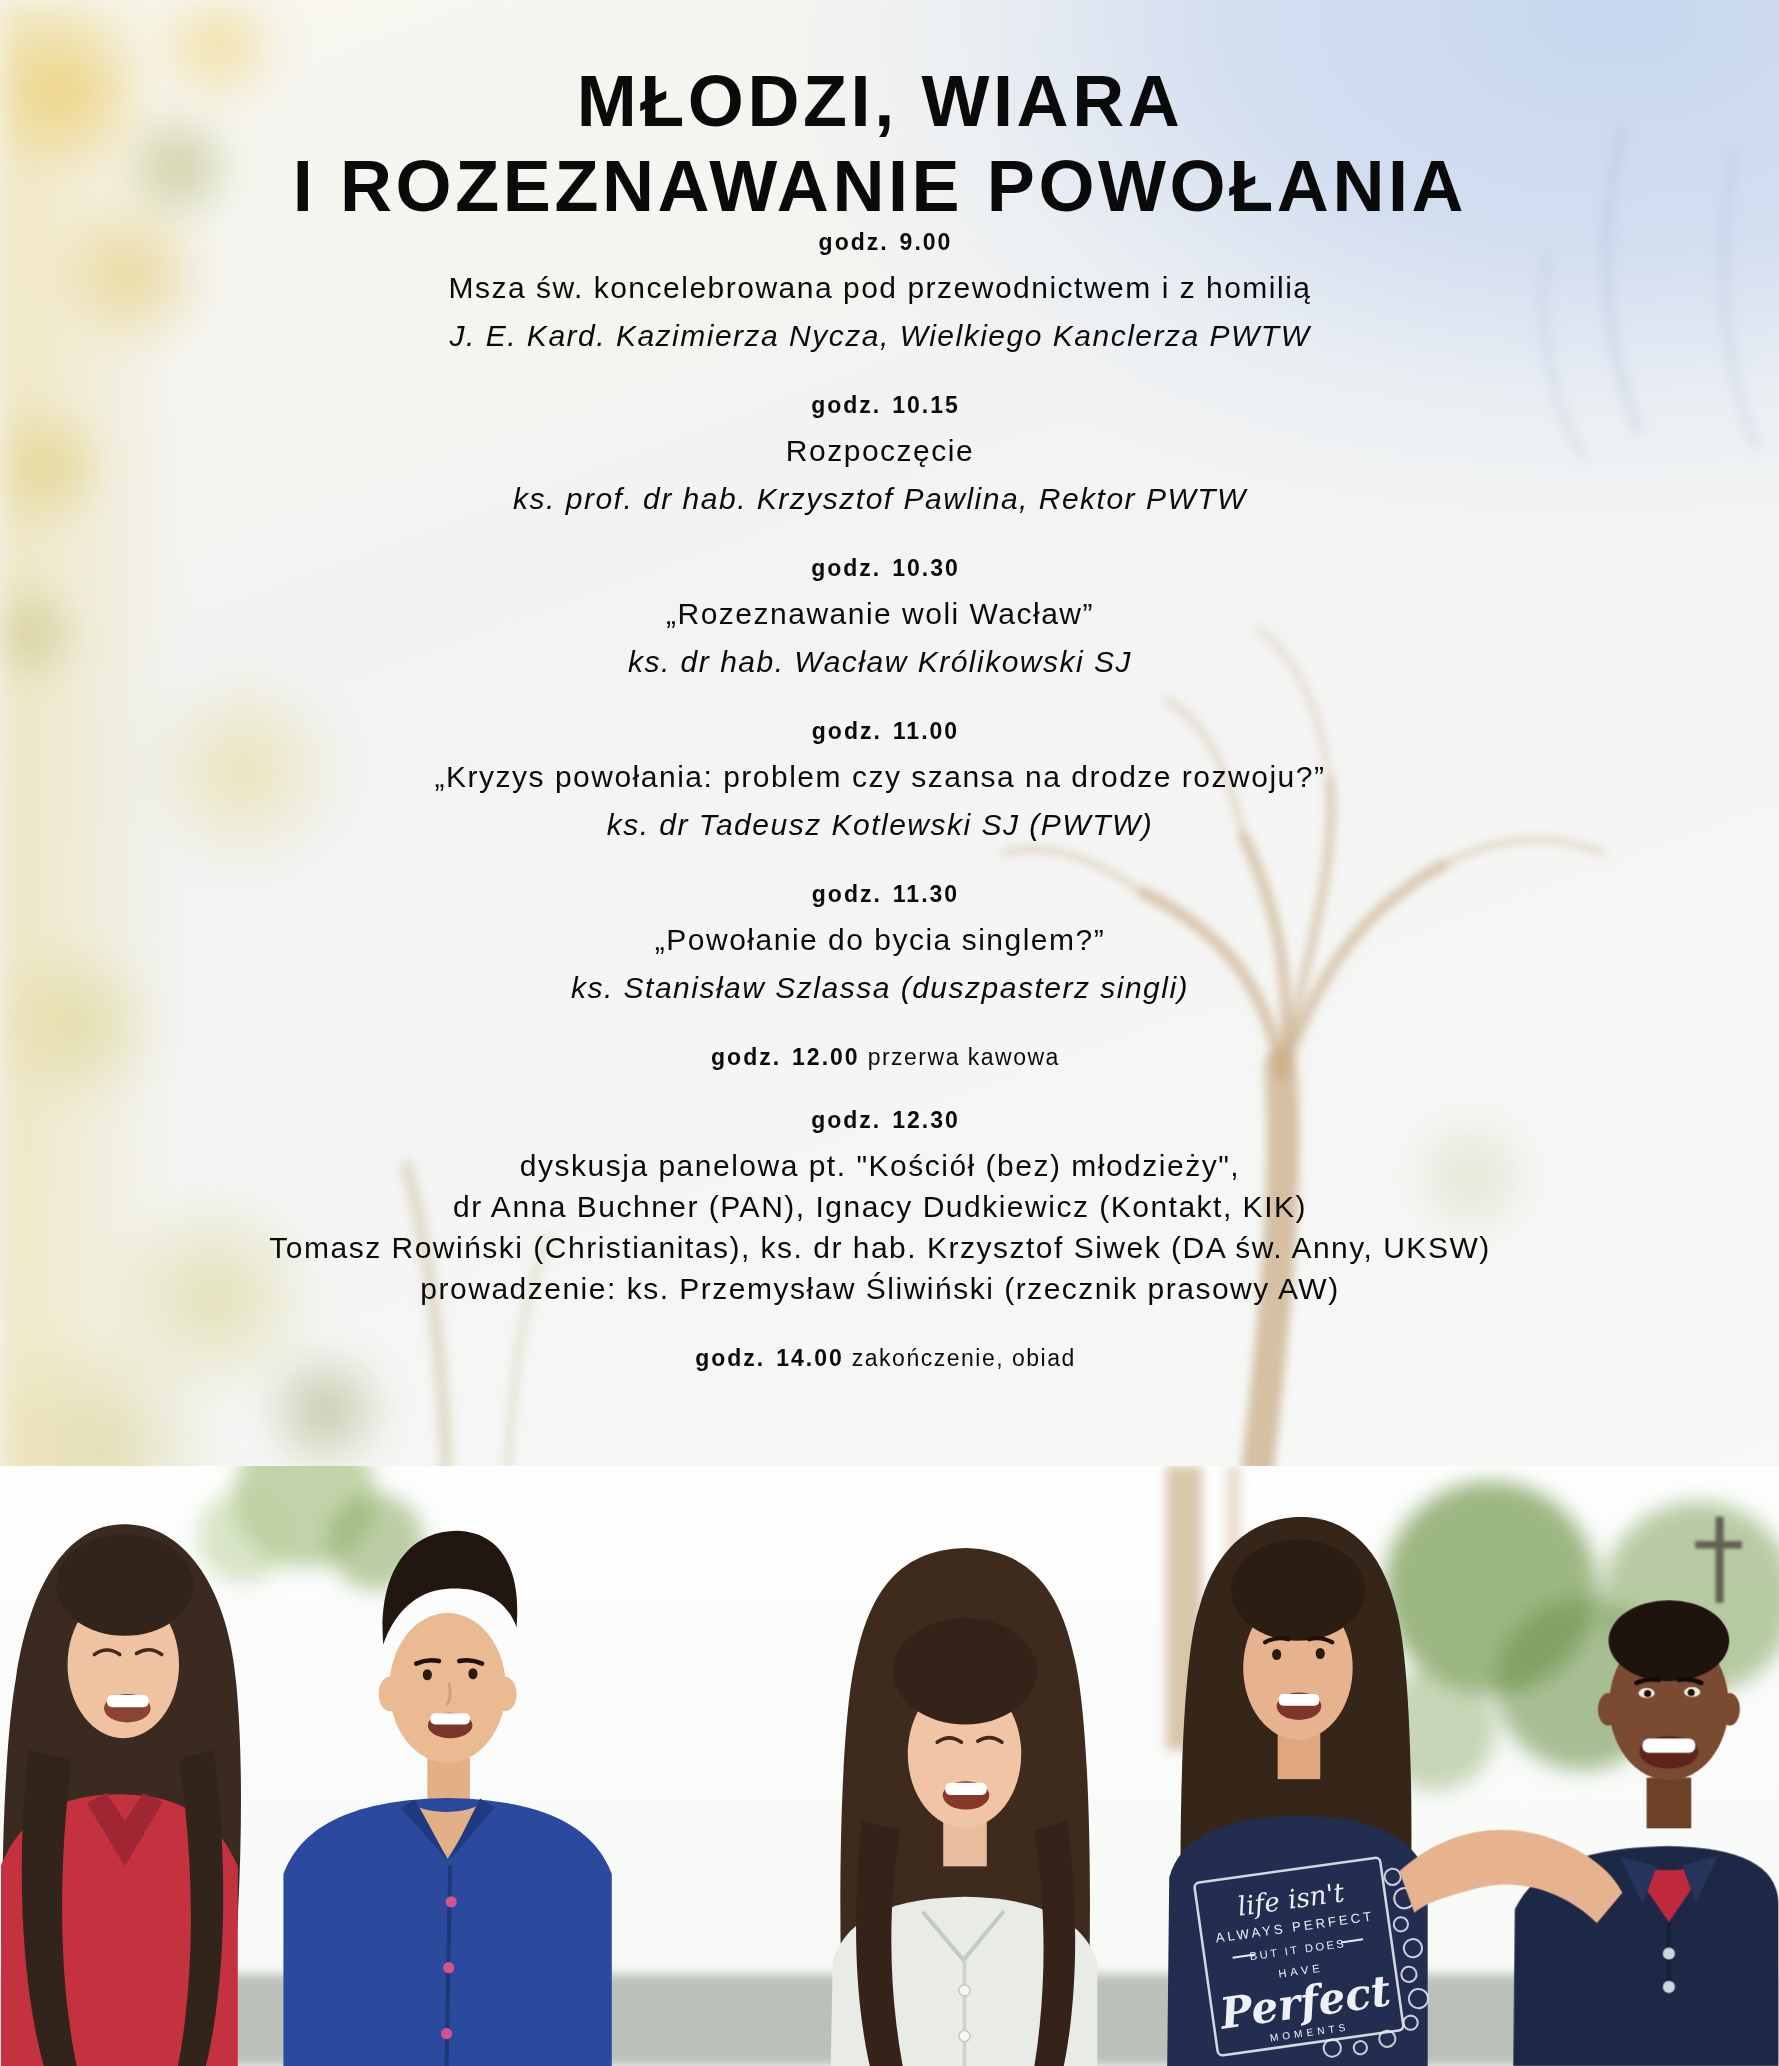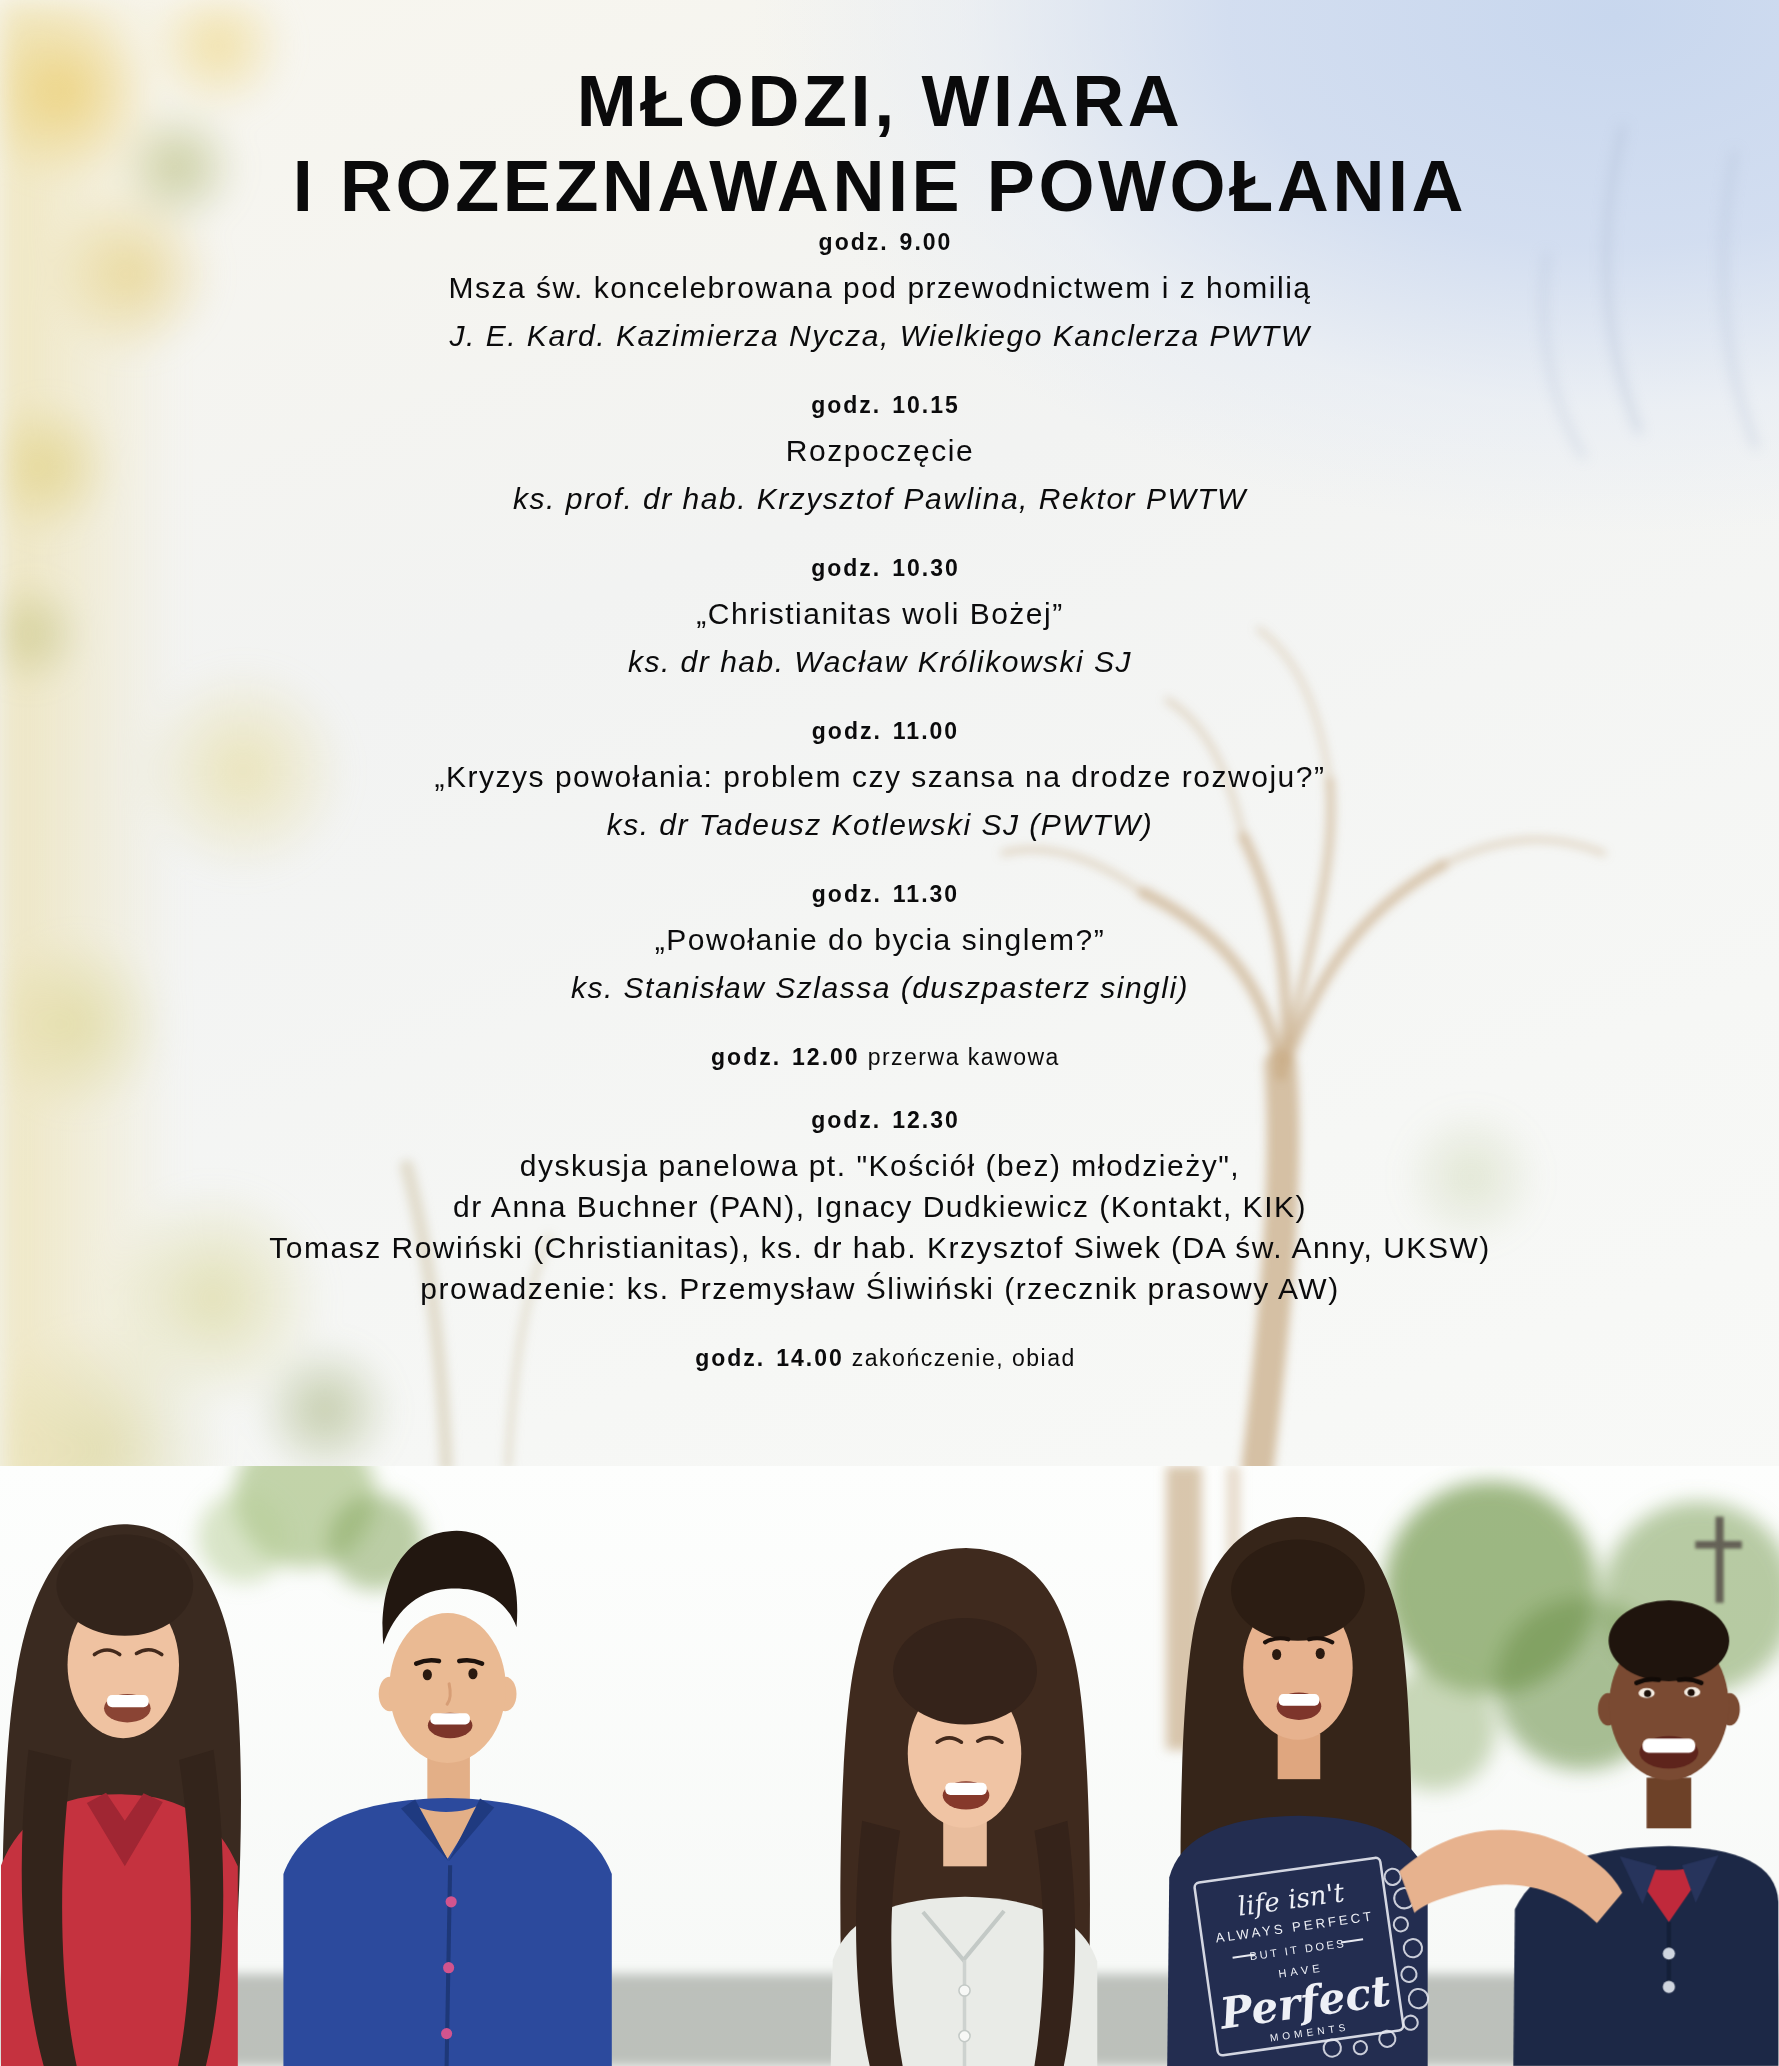--- a/index.html
+++ b/index.html
@@ -289,21 +289,21 @@
         <span class="godz">godz.</span><span class="time">10.15</span>
       </div>
       <div class="line">Rozpoczęcie</div>
       <div class="line italic">ks. prof. dr hab. Krzysztof Pawlina, Rektor PWTW</div>
     </div>
 
     <div class="item">
       <div class="time-row">
         <span class="godz">godz.</span><span class="time">10.30</span>
       </div>
-      <div class="line">„Christianitas woli Bożej”</div>
+      <div class="line">„Rozeznawanie woli Wacław”</div>
       <div class="line italic">ks. dr hab. Wacław Królikowski SJ</div>
     </div>
 
     <div class="item">
       <div class="time-row">
         <span class="godz">godz.</span><span class="time">11.00</span>
       </div>
       <div class="line">„Kryzys powołania: problem czy szansa na drodze rozwoju?”</div>
       <div class="line italic">ks. dr Tadeusz Kotlewski SJ (PWTW)</div>
     </div>

